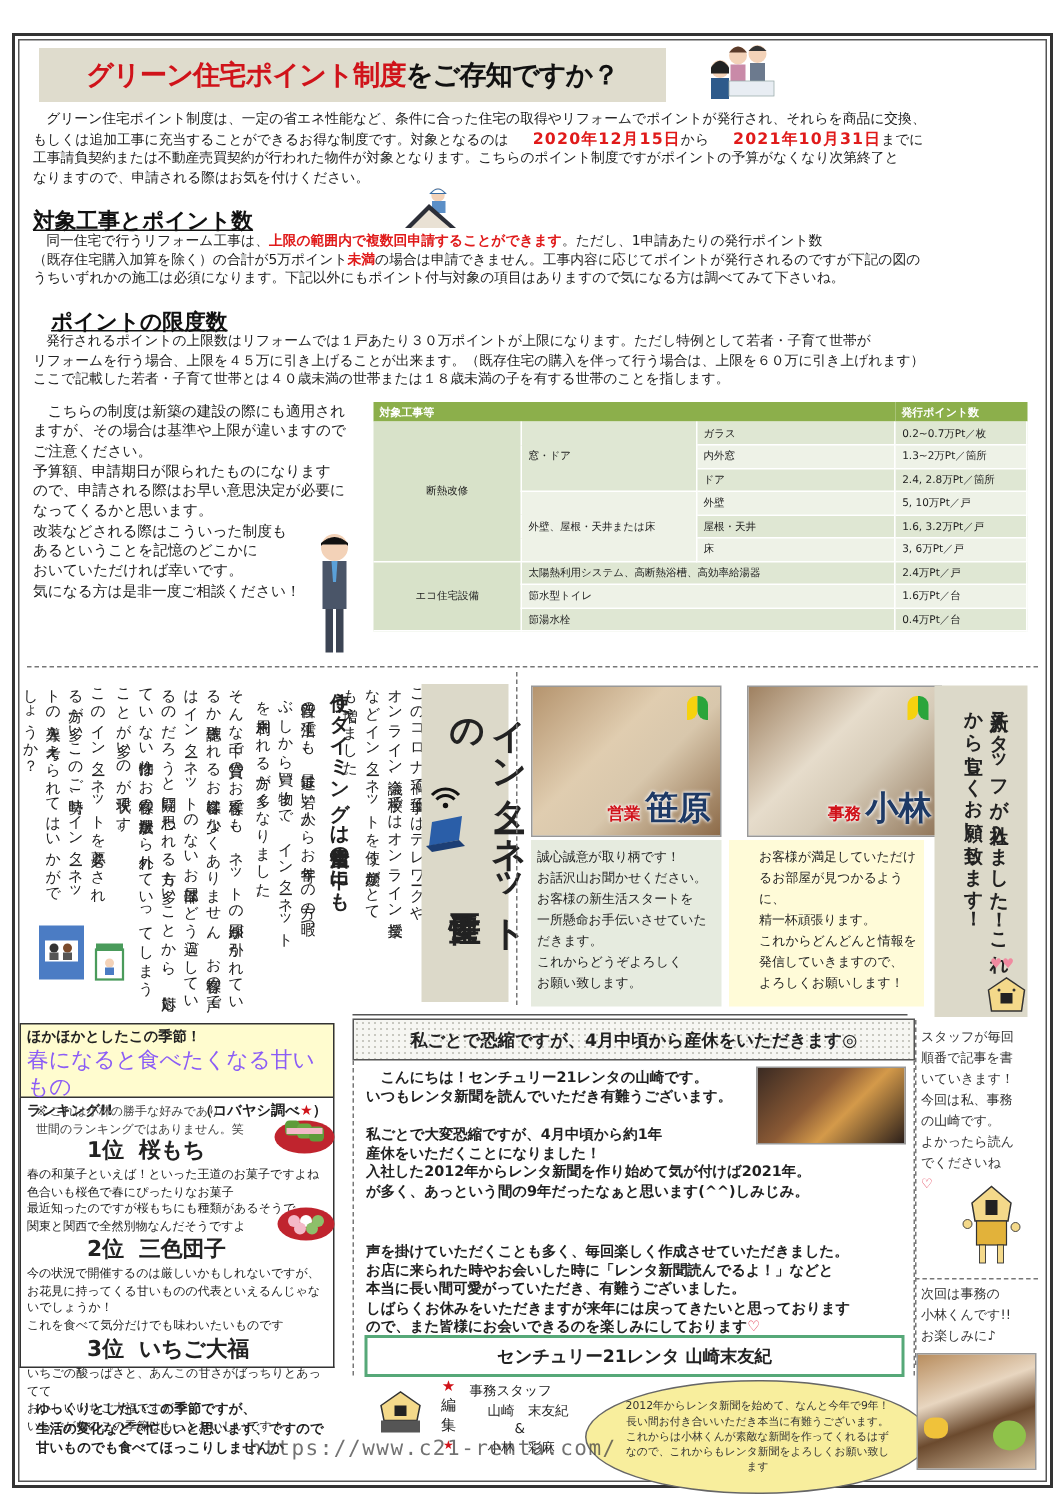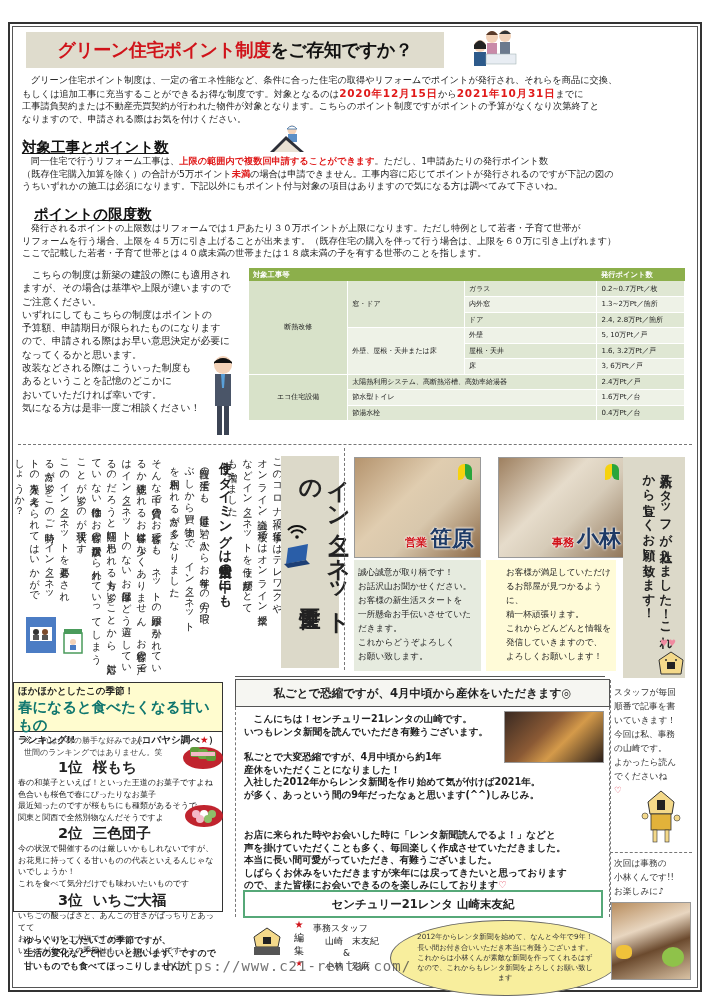--- a/index.html
+++ b/index.html
@@ -10,21 +10,21 @@
   .frame-inner { position: absolute; left: 12px; top: 26px; width: 686px; height: 962px; border: 1px solid #555; }
 
   .abs { position: absolute; }
 
   .title-banner { left: 26px; top: 32px; width: 418px; height: 36px; background: #dfdccd; display: flex; align-items: center; justify-content: center; font-weight: bold; font-size: 18px; letter-spacing: -0.5px; }
   .title-banner .red { color: #d0131a; }
   .title-banner .black { color: #111; }
 
   .p { font-size: 9.2px; line-height: 12.5px; color: #222; }
   .p .red { color: #e01a1a; font-weight: bold; }
-  .p .red-big { color: #e01a1a; font-weight: bold; font-size: 10.5px; letter-spacing: 0.8px; }
+  .p .red-big { color: #e01a1a; font-weight: bold; font-size: 10.5px; letter-spacing: 0.8px; margin-left: 16px; }
 
   .section-h { font-size: 14.5px; font-weight: bold; text-decoration: underline; color: #111; }
 
   
   .ptable { left: 249px; top: 268px; width: 436px; border-collapse: collapse; font-size: 7px; }
   .ptable th { background: #8caf4b; color: #fff; text-align: left; padding: 0 4px; height: 13px; font-weight: bold; font-size: 7.3px; }
   .ptable td { padding: 0 4px; height: 15.5px; border-bottom: 1px solid #fff; border-right: 1px solid #fff; }
   .ptable td.c1 { background: #d8e2c9; text-align: center; width: 88px; }
   .ptable td.c2 { background: #dfe7d3; width: 104px; }
   .ptable td.c3 { width: 118px; }
@@ -50,21 +50,21 @@
   .leaf { position: absolute; top: 6px; right: 8px; width: 14px; height: 18px; }
   .leaf::before { content:""; position:absolute; left:0; top:0; width:7px; height:16px; background:#f6d20e; border-radius: 6px 0 6px 0; }
   .leaf::after { content:""; position:absolute; right:0; top:0; width:7px; height:16px; background:#2aa53b; border-radius: 0 6px 0 6px; }
 
   .staff-box { font-size: 8.6px; line-height: 14px; padding: 5px 4px; color: #222; }
   .newstaff-panel { left: 623px; top: 457px; width: 62px; height: 221px; background: #dcd9c9; }
   .newstaff-text { font-size: 12.5px; font-weight: 900; line-height: 17px; letter-spacing: 0.5px; }
 
   .sweets-head { left: 13px; top: 682px; width: 210px; height: 50px; background: #fffccf; border: 1.5px solid #333; padding: 2px 4px; }
   .sweets-head .l1 { font-size: 9.5px; font-weight: bold; }
-  .sweets-head .l2 { font-size: 14.5px; font-weight: 700; color: #0f766e; line-height: 18px; }
+  .sweets-head .l2 { font-size: 14.5px; font-weight: 400; color: #8b5cf6; line-height: 18px; }
   .sweets-head .l3 { font-size: 9.5px; font-weight: bold; display: flex; justify-content: space-between; }
   .sweets-head .l3 .star { color: #d0131a; }
   .sweets-body { left: 13px; top: 732px; width: 210px; height: 180px; border: 1.5px solid #333; border-top: none; }
   .rank { font-size: 14.5px; font-weight: 900; line-height: 18px; margin-left: 40px; }
   .small-p { font-size: 8px; line-height: 11.5px; }
   .closing { font-size: 9px; font-weight: bold; line-height: 13px; }
 
   .mat-head { left: 235px; top: 679px; width: 375px; height: 28px; border: 1px solid #555; background-color: #f6f6f2; background-image: radial-gradient(#c8c8c0 0.6px, transparent 0.6px); background-size: 4px 4px; display: flex; align-items: center; justify-content: center; font-weight: bold; font-size: 11.5px; }
   .mat-body { left: 235px; top: 707px; width: 375px; height: 210px; border-left: 1.5px dashed #777; border-right: 1.5px dashed #777; }
   .mat-p { font-size: 9.6px; line-height: 12.6px; font-weight: bold; color: #222; }
@@ -131,21 +131,20 @@
 <div class="abs p" style="left:22px;top:222px;width:670px;">
   <div>&nbsp;&nbsp;&nbsp;<span>発行されるポイントの上限数はリフォームでは１戸あたり３０万ポイントが上限になります。ただし特例として若者・子育て世帯が</span></div>
   <div>リフォームを行う場合、上限を４５万に引き上げることが出来ます。（既存住宅の購入を伴って行う場合は、上限を６０万に引き上げれます）</div>
   <div>ここで記載した若者・子育て世帯とは４０歳未満の世帯または１８歳未満の子を有する世帯のことを指します。</div>
 </div>
 
 <div class="abs" style="left:22px;top:268px;width:220px;font-size:9.8px;line-height:13.3px;">
   <div>　こちらの制度は新築の建設の際にも適用され</div>
   <div>ますが、その場合は基準や上限が違いますので</div>
   <div>ご注意ください。</div>
-  <div>いずれにしてもこちらの制度はポイントの</div>
   <div>予算額、申請期日が限られたものになります</div>
   <div>ので、申請される際はお早い意思決定が必要に</div>
   <div>なってくるかと思います。</div>
   <div>改装などされる際はこういった制度も</div>
   <div>あるということを記憶のどこかに</div>
   <div>おいていただければ幸いです。</div>
   <div>気になる方は是非一度ご相談ください！</div>
 </div>
 
 <div class="abs" style="left:208px;top:355px;width:30px;height:82px;">
@@ -357,22 +356,22 @@
     <div>いつもレンタ新聞を読んでいただき有難うございます。</div>
   </div>
   <div class="abs photo" style="left:268px;top:4px;width:100px;height:52px;background:linear-gradient(135deg,#3a2a22 0%,#8b5a35 40%,#d49a4a 60%,#2b1f1a 100%);"></div>
   <div class="abs mat-p" style="left:8px;top:44px;">
     <div>私ごとで大変恐縮ですが、4月中頃から約1年</div>
     <div>産休をいただくことになりました！</div>
     <div>入社した2012年からレンタ新聞を作り始めて気が付けば2021年。</div>
     <div>が多く、あっという間の9年だったなぁと思います(^^)しみじみ。</div>
   </div>
   <div class="abs mat-p" style="left:8px;top:122px;">
+    <div>声を掛けていただくことも多く、毎回楽しく作成させていただきました。</div>
     <div>お店に来られた時やお会いした時に「レンタ新聞読んでるよ！」などと</div>
-    <div>声を掛けていただくことも多く、毎回楽しく作成させていただきました。</div>
     <div>本当に長い間可愛がっていただき、有難うございました。</div>
     <div>しばらくお休みをいただきますが来年には戻ってきたいと思っております</div>
     <div><span>ので、また皆様にお会いできるのを楽しみにしております</span><span class="heart">♡</span></div>
   </div>
 </div>
 <div class="abs sig-box">センチュリー21レンタ 山崎末友紀</div>
 
 <div class="abs" style="left:250px;top:925px;width:34px;height:32px;">
   <svg width="34" height="32" viewBox="0 0 34 32">
     <path d="M4 12 L17 3 L30 12 L28 22 L6 22 z" fill="#f4d98a" stroke="#333" stroke-width="1"></path>

